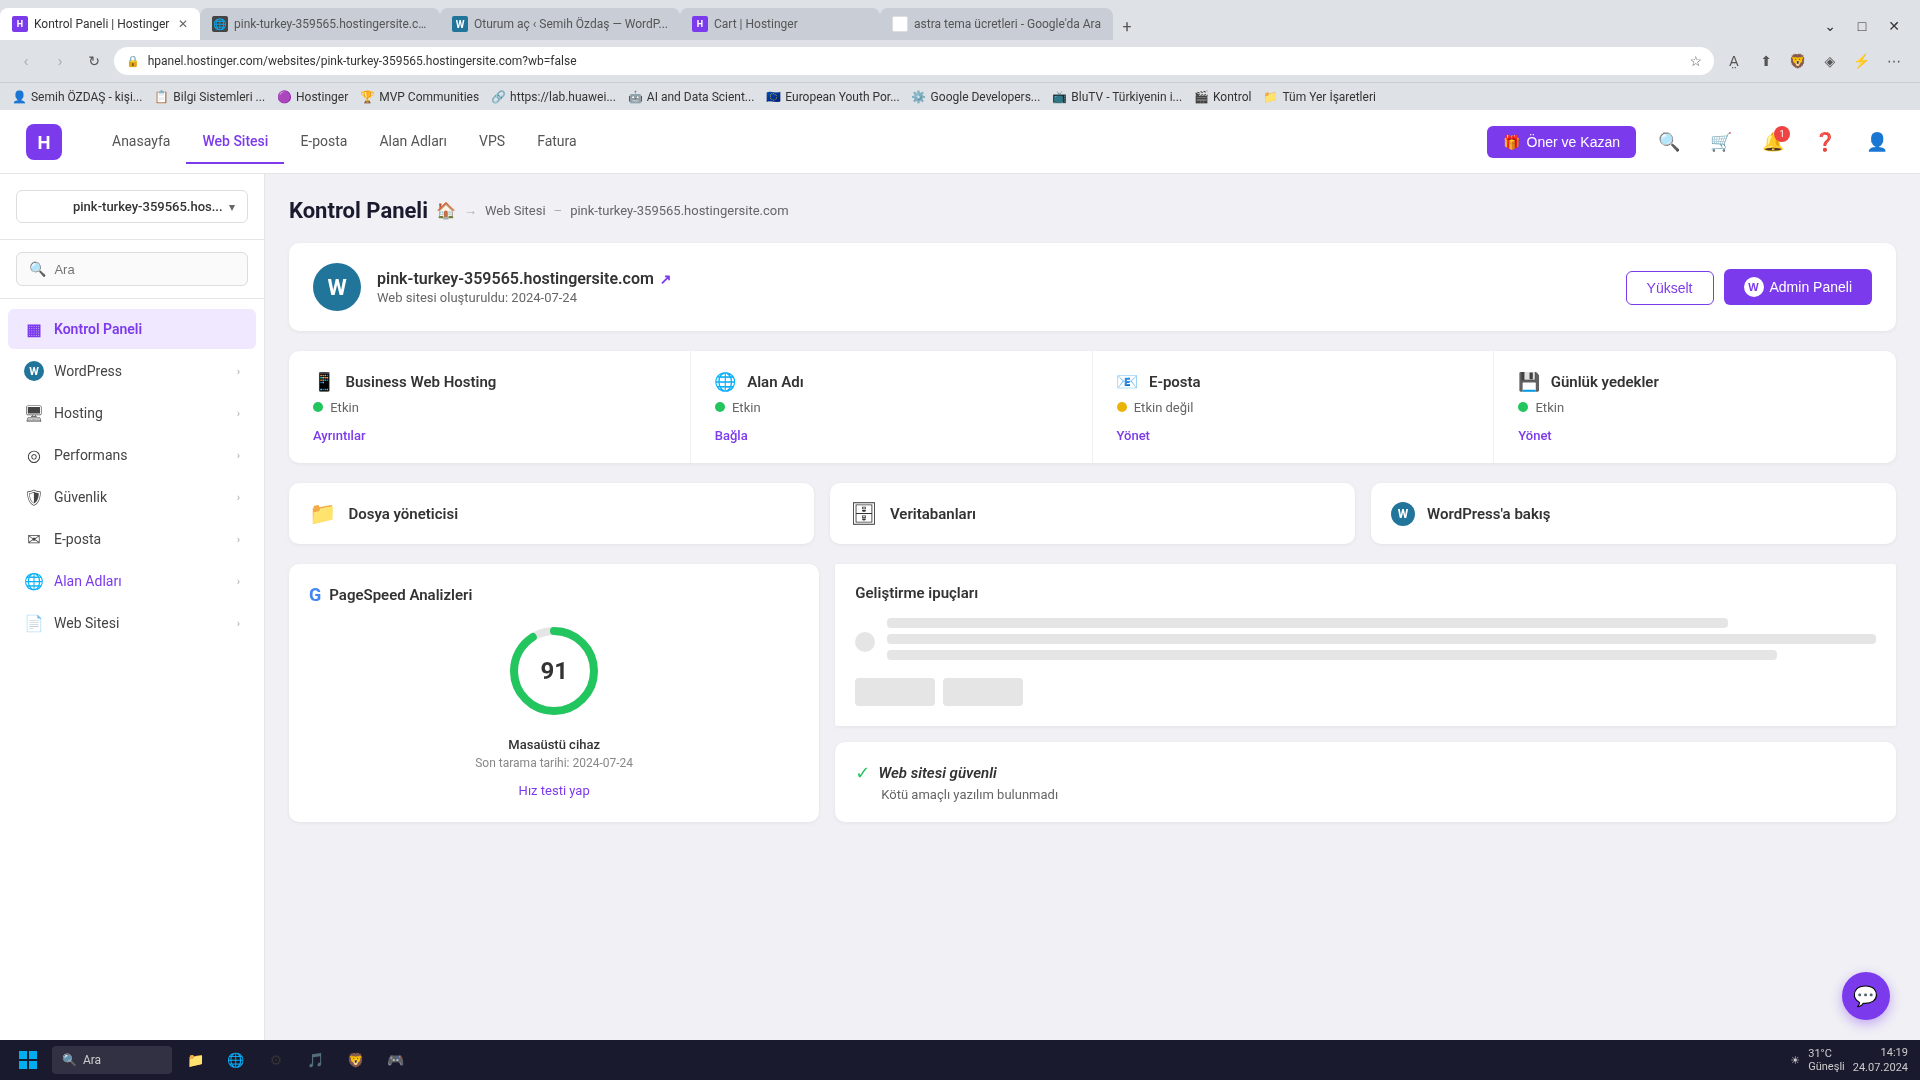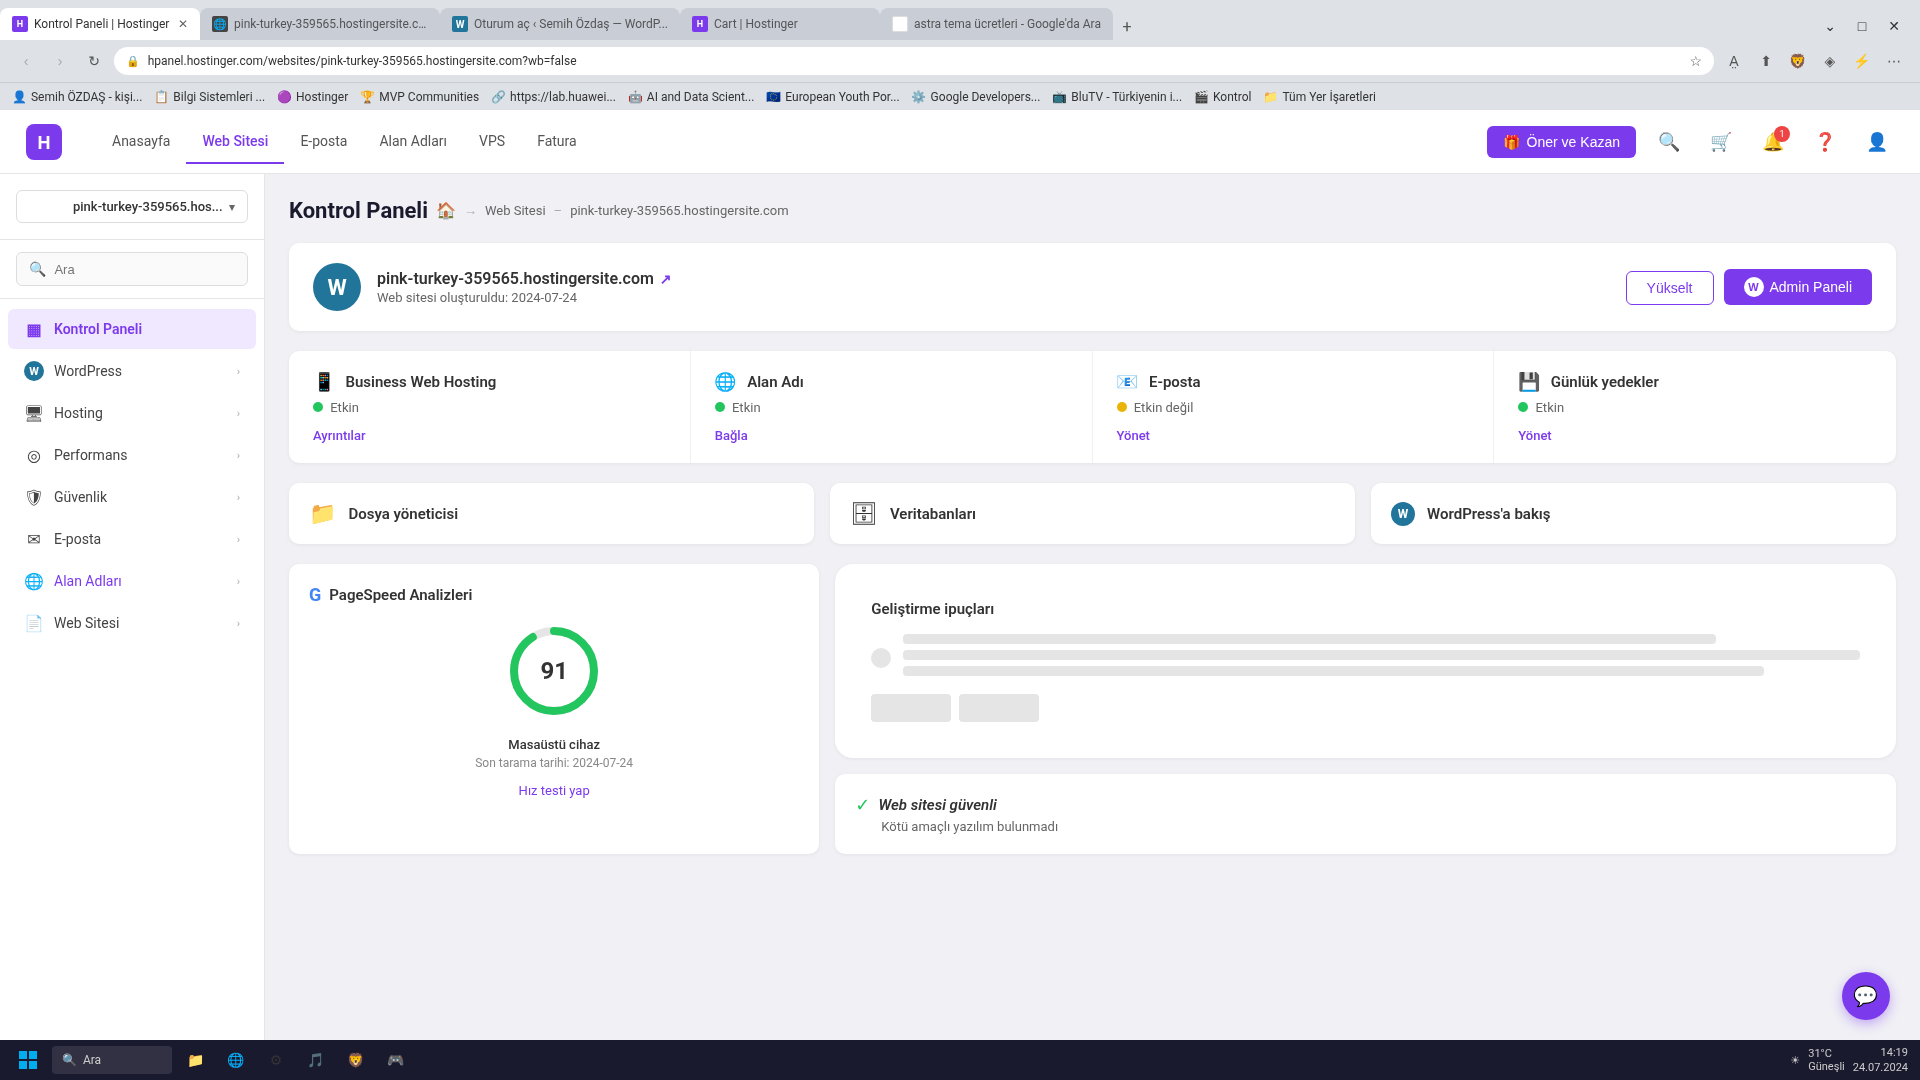--- a/index.html
+++ b/index.html
@@ -111,21 +111,21 @@
     .circle-svg { width: 100px; height: 100px; transform: rotate(-90deg); }
     .circle-bg { fill: none; stroke: #e5e5e5; stroke-width: 8; }
     .circle-progress { fill: none; stroke: #22c55e; stroke-width: 8; stroke-linecap: round; stroke-dasharray: 251.2; stroke-dashoffset: 22.6; }
     .circle-text { position: absolute; top: 50%; left: 50%; transform: translate(-50%, -50%); font-size: 24px; font-weight: 700; color: #333; }
     .speed-label { text-align: center; font-size: 13px; color: #333; font-weight: 500; margin-bottom: 4px; }
     .speed-date { text-align: center; font-size: 12px; color: #888; margin-bottom: 12px; }
     .speed-link { text-align: center; }
     .speed-link a { color: #7c3aed; font-size: 13px; cursor: pointer; }
 
     
-    .dev-tips-card { background: #fff; border-radius: 18px; padding: 36px; box-shadow: 0 1px 4px rgba(0,0,0,0.06); }
+    .dev-tips-card { background: #fff; border-radius: 2px; padding: 20px; box-shadow: 0 1px 4px rgba(0,0,0,0.06); }
     .loading-row { display: flex; align-items: center; gap: 12px; margin-bottom: 12px; }
     .loading-circle { width: 20px; height: 20px; border-radius: 50%; background: #e5e5e5; flex-shrink: 0; }
     .loading-lines { flex: 1; }
     .loading-line-sm { height: 10px; background: #e5e5e5; border-radius: 4px; margin-bottom: 6px; }
     .loading-btns { display: flex; gap: 8px; margin-top: 8px; }
     .loading-btn { height: 28px; width: 80px; background: #e5e5e5; border-radius: 4px; }
 
     
     .security-card { background: #fff; border-radius: 10px; padding: 20px; box-shadow: 0 1px 4px rgba(0,0,0,0.06); }
     .security-ok { display: flex; align-items: center; gap: 8px; }

